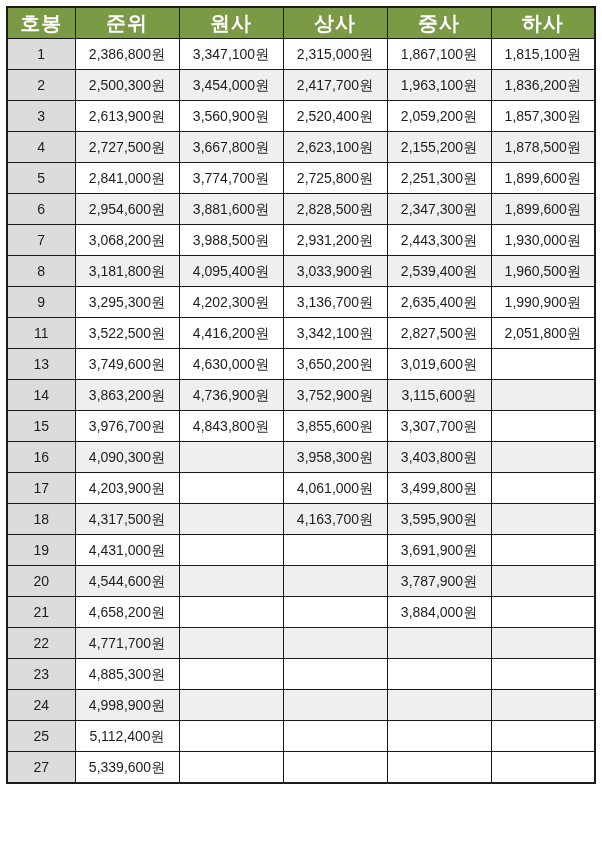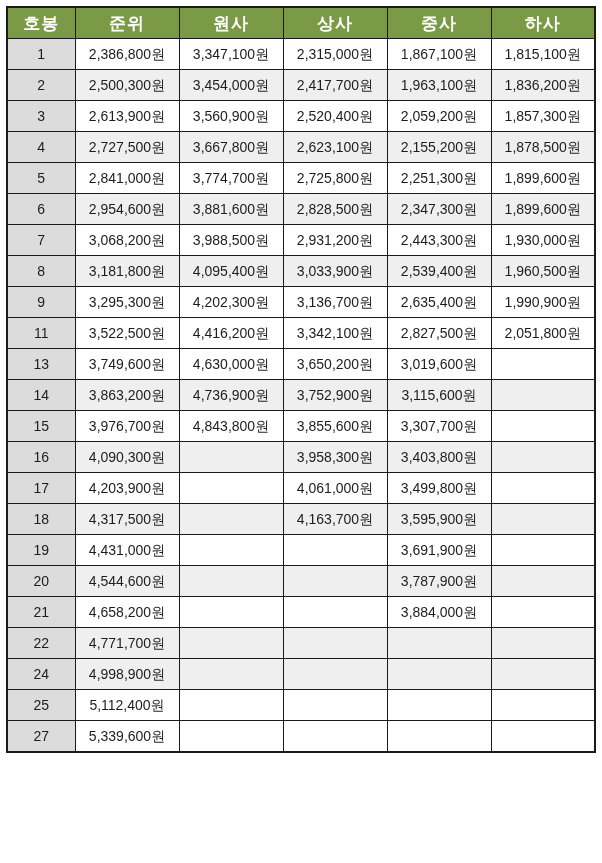--- a/index.html
+++ b/index.html
@@ -38,21 +38,21 @@
     vertical-align: middle;
     font-size: 14px;
     line-height: 1;
     white-space: nowrap;
     overflow: hidden;
   }
   table.pay-table thead th {
     background: #7a9a46;
     color: #ffffff;
     font-weight: bold;
-    font-size: 17px;
+    font-size: 20px;
     letter-spacing: 1px;
     border-color: #1a1a1a;
   }
   table.pay-table tbody td.rank-cell {
     background: #dcdcdc;
     color: #1d1d1d;
     font-weight: normal;
     font-size: 14px;
   }
   table.pay-table tbody td.val-cell {
@@ -245,20 +245,28 @@
           <td class="val-cell"></td>
         </tr>
         <tr class="alt">
           <td class="rank-cell">22</td>
           <td class="val-cell">4,771,700원</td>
           <td class="val-cell"></td>
           <td class="val-cell"></td>
           <td class="val-cell"></td>
           <td class="val-cell"></td>
         </tr>
+        <tr>
+          <td class="rank-cell">23</td>
+          <td class="val-cell">4,885,300원</td>
+          <td class="val-cell"></td>
+          <td class="val-cell"></td>
+          <td class="val-cell"></td>
+          <td class="val-cell"></td>
+        </tr>
         <tr class="alt">
           <td class="rank-cell">24</td>
           <td class="val-cell">4,998,900원</td>
           <td class="val-cell"></td>
           <td class="val-cell"></td>
           <td class="val-cell"></td>
           <td class="val-cell"></td>
         </tr>
         <tr>
           <td class="rank-cell">25</td>

